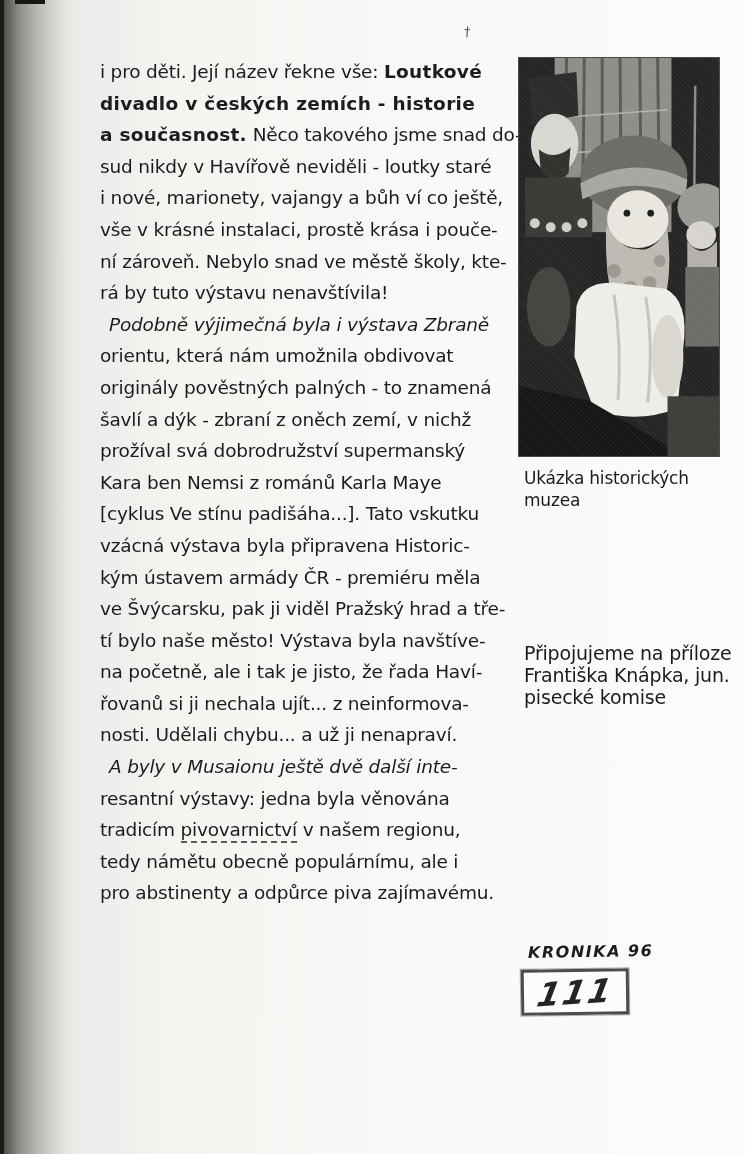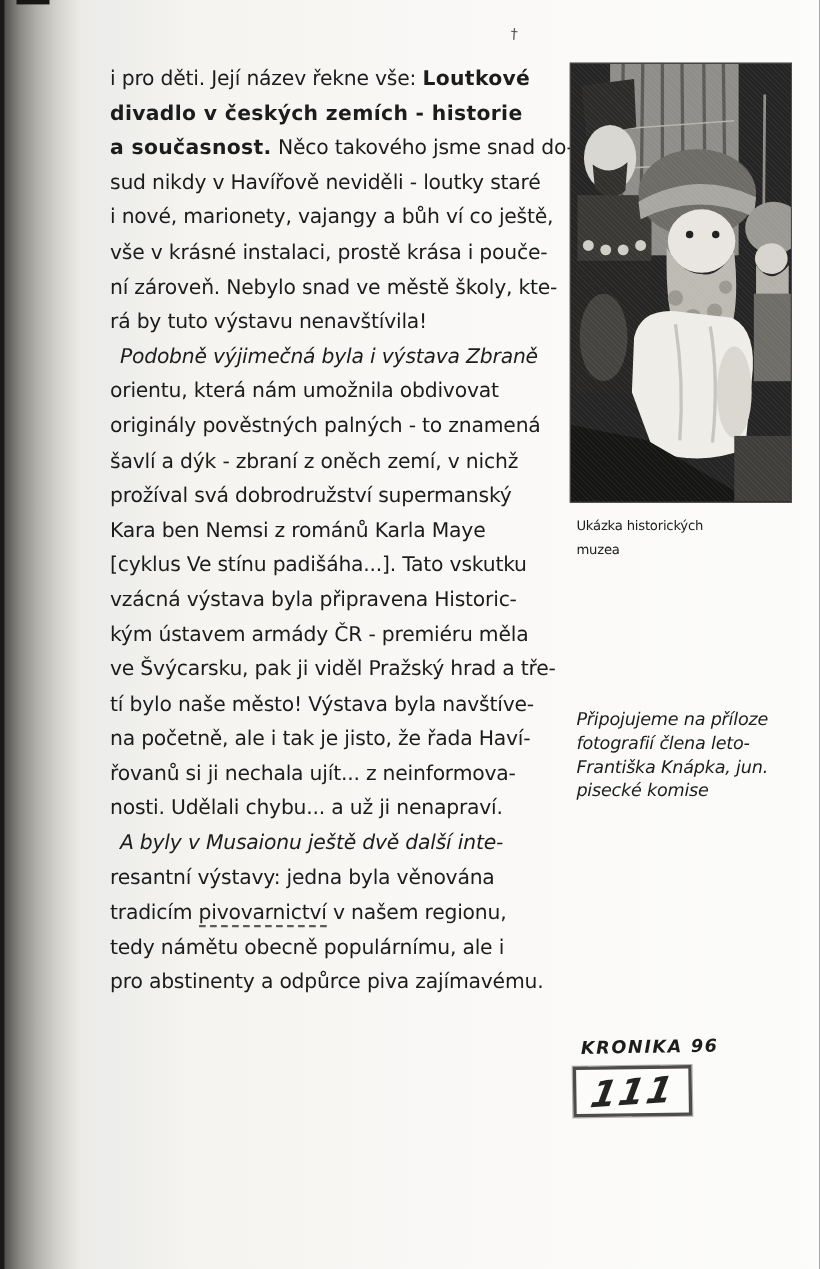--- a/index.html
+++ b/index.html
@@ -45,25 +45,25 @@
   }
   .photo svg{display:block;width:100%;height:100%;}
   .photo .grain{
     position:absolute;inset:0;
     background:repeating-linear-gradient(45deg,rgba(255,255,255,.05) 0 1px,transparent 1px 3px);
     pointer-events:none;
   }
   
   .caption{
     position:absolute;left:524px;top:468px;width:210px;
-    font-size:12px;line-height:21.8px;letter-spacing:-0.2px;white-space:nowrap;
+    font-size:17px;line-height:21.8px;letter-spacing:-0.2px;white-space:nowrap;
   }
   .side-note{
     position:absolute;left:524px;top:643px;width:214px;
-    font-size:16px;line-height:21.8px;letter-spacing:-0.2px;white-space:nowrap;font-style:italic;
+    font-size:19px;line-height:21.8px;letter-spacing:-0.2px;white-space:nowrap;
   }
   .kronika{
     position:absolute;left:528px;top:942px;
     font-size:16px;font-weight:bold;font-style:italic;letter-spacing:1.5px;
     transform:rotate(-1deg);
   }
   .page-number-box{
     position:absolute;left:521px;top:969px;width:102px;height:40px;
     border:3px solid #4d4c4a;
     box-shadow:0 0 0 1px rgba(90,90,88,.45);
@@ -184,21 +184,20 @@
     <div class="grain"></div>
   </div>
 
   <div class="caption">
     <div>Ukázka historických</div>
     <div>muzea</div>
   </div>
 
   <div class="side-note">
     <div>Připojujeme na příloze</div>
-    <div>fotografií člena leto-</div>
     <div>Františka Knápka, jun.</div>
     <div>pisecké komise</div>
   </div>
 
   <div class="kronika">KRONIKA 96</div>
   <div class="page-number-box">
     <span class="page-number">111</span>
   </div>
 
 </div>

